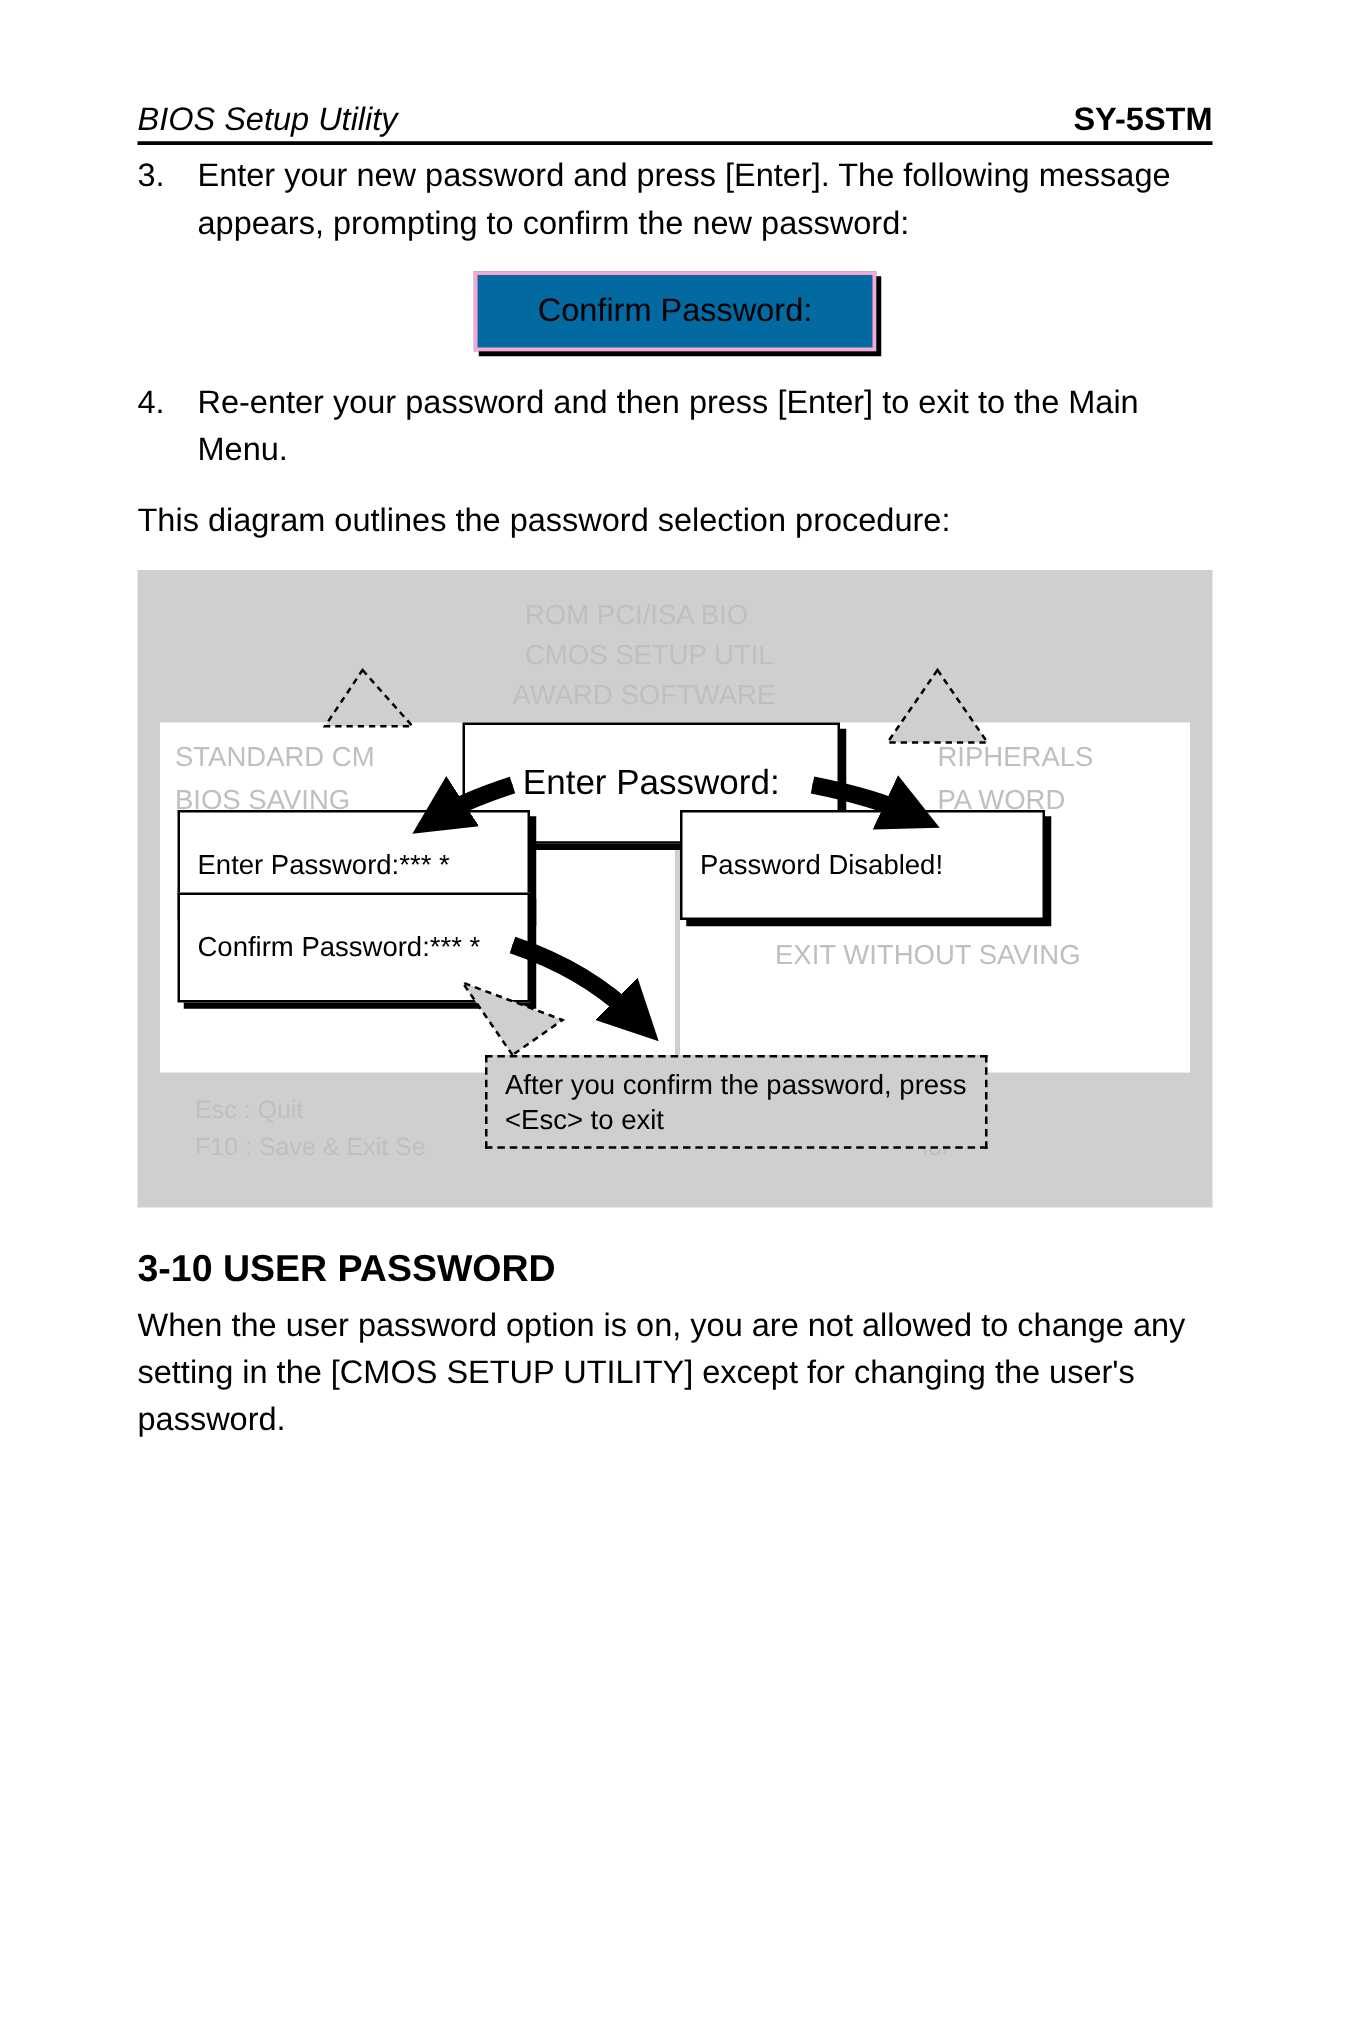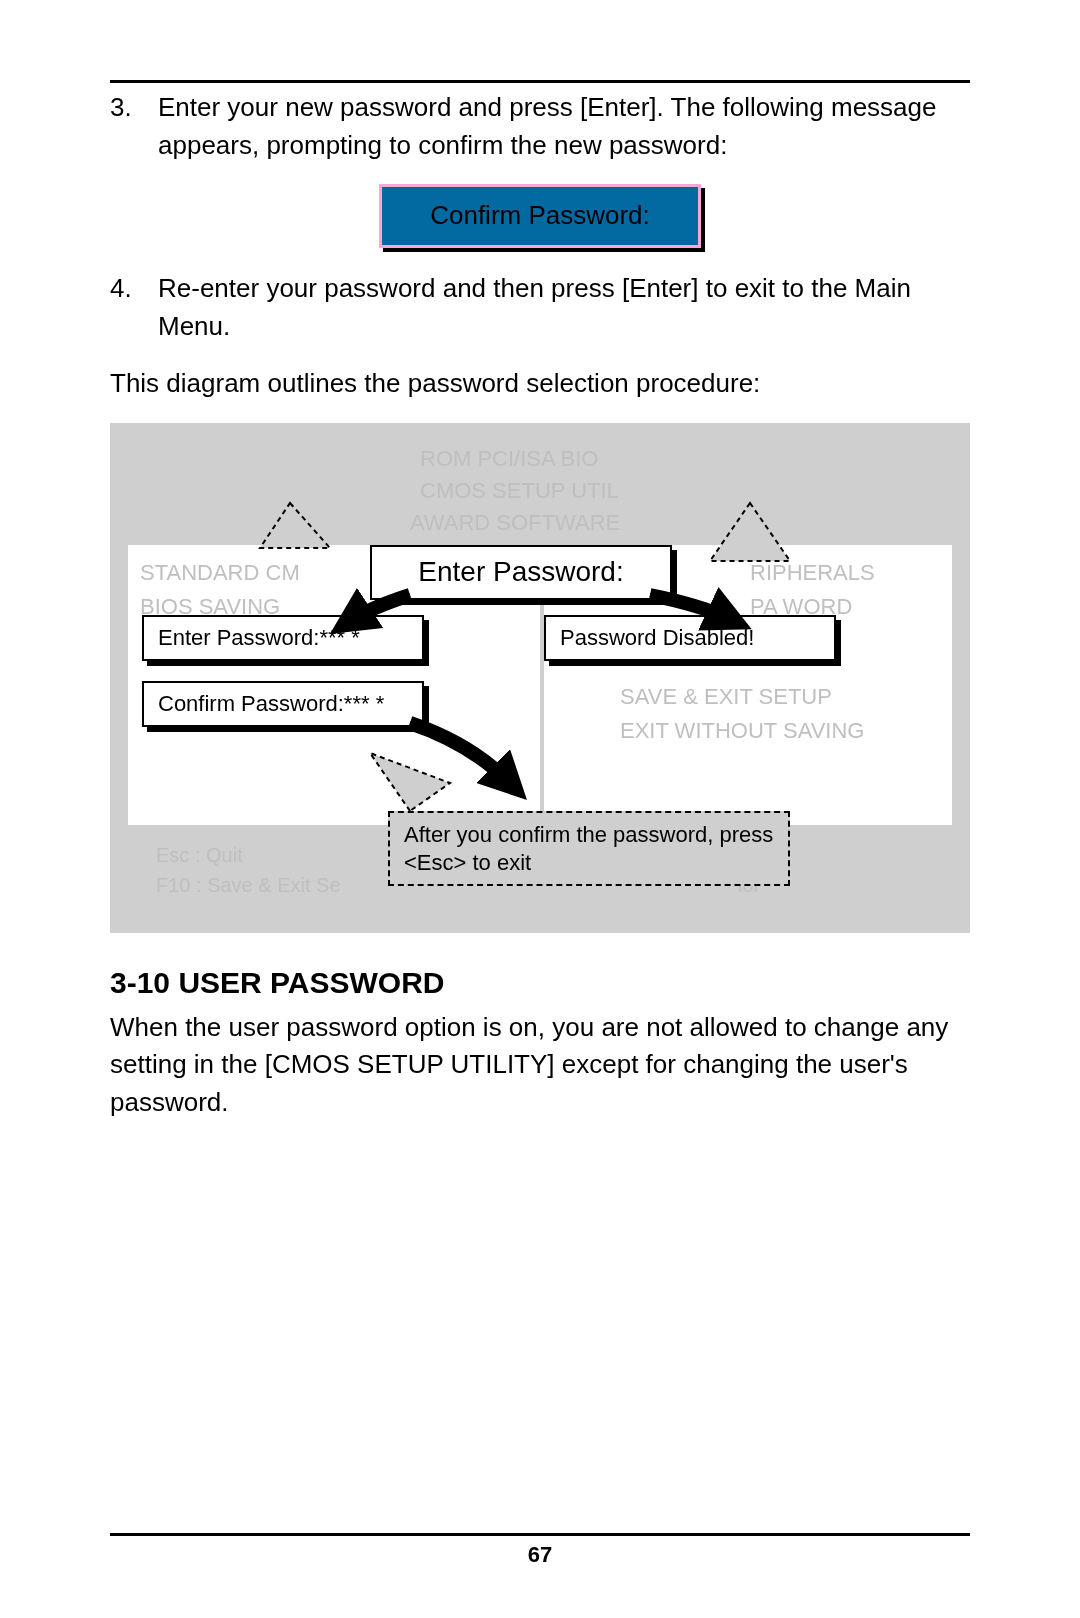--- a/index.html
+++ b/index.html
@@ -35,29 +35,33 @@
   .panel-inner{position:absolute;left:18px;right:18px;top:122px;bottom:18px;background:#fff;}
   
   .muted{color:#bfbfbf;font-size:22px;position:absolute;white-space:nowrap;}
   .muted.small{font-size:20px;}
   
   .vdiv{position:absolute;left:50%;top:122px;bottom:108px;width:4px;background:var(--grey);}
   .hstrip{position:absolute;left:18px;right:18px;bottom:18px;height:90px;background:var(--grey);}
   
   .callout{position:absolute;border:2px dashed #000;background:var(--grey);padding:8px 14px;font-size:22px;line-height:1.25;}
   
-  .prompt{position:absolute;border:2px solid #000;background:#fff;box-shadow:5px 5px 0 #000;padding:5px 14px;font-size:22px;}
+  .prompt{position:absolute;border:2px solid #000;background:#fff;box-shadow:5px 5px 0 #000;padding:26px 14px;font-size:22px;}
   .prompt.mainpw{font-size:28px;}
   
   .svglayer{position:absolute;inset:0;pointer-events:none;}
 </style>
 </head>
 <body>
 
 <div class="page">
+  <div class="running-head">
+    <span class="left">BIOS Setup Utility</span>
+    <span class="right">SY-5STM</span>
+  </div>
   <div class="rule-top"></div>
 
   <div class="content">
     <div class="ol-item">
       <div class="num">3.</div>
       <div class="txt">Enter your new password and press [Enter]. The following message appears, prompting to confirm the new password:</div>
     </div>
 
     <div class="centered">
       <div class="box">Confirm Password:</div>
@@ -118,17 +122,13 @@
 
         <path d="M300,300 Q360,320 400,360" stroke="#000" stroke-width="14" fill="none"></path>
         <path d="M300,300 Q360,320 400,360" stroke="#000" stroke-width="4" fill="none" marker-end="url(#ah)"></path>
       </svg>
     </div>
 
     <div class="h2">3-10 USER PASSWORD</div>
     <div class="para" style="margin-top:4px;">When the user password option is on, you are not allowed to change any setting in the [CMOS SETUP UTILITY] except for changing the user's password.</div>
   </div>
 
-  <div class="footer">
-    <div class="rule-bot"></div>
-    <div class="pgnum">67</div>
-  </div>
 </div>
 
 </body></html>

